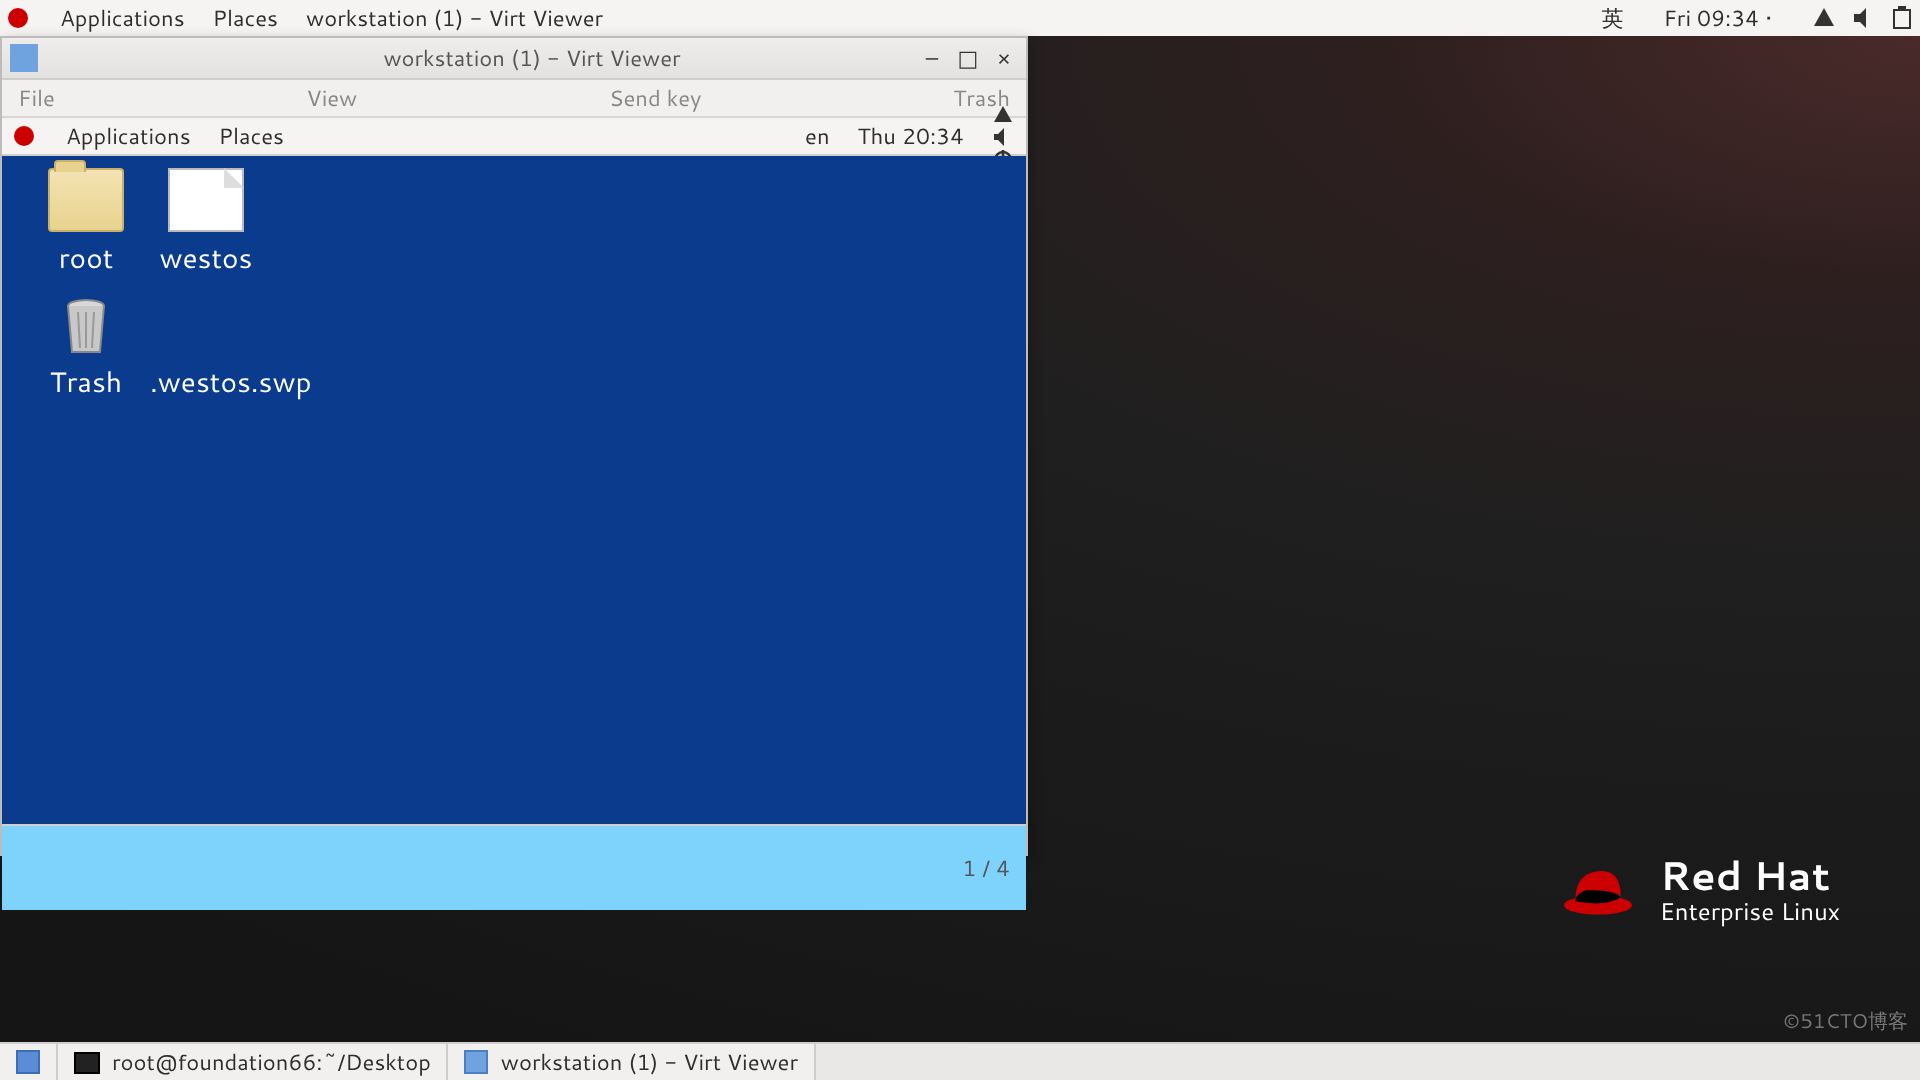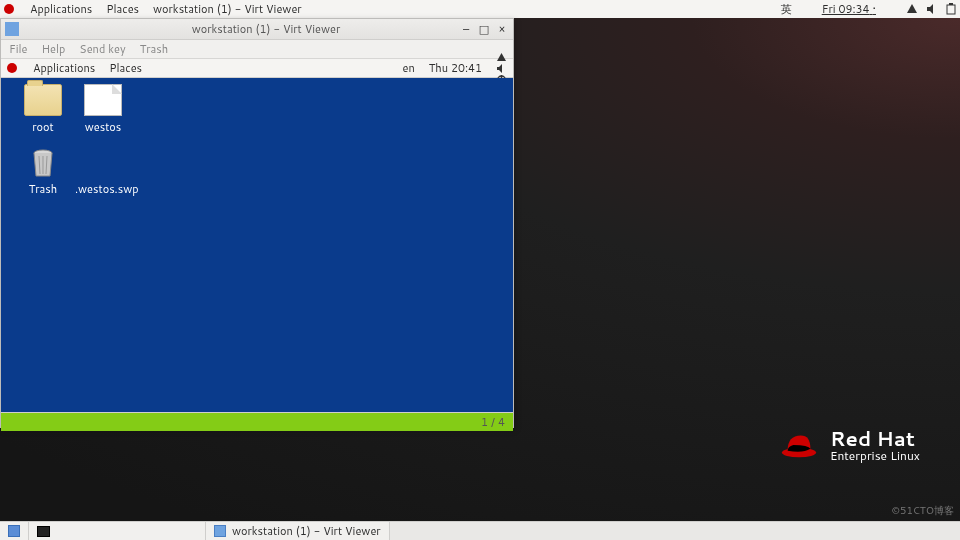--- a/index.html
+++ b/index.html
@@ -1,48 +1,48 @@
 <!DOCTYPE html>
 <html><head>
 <meta charset="utf-8">
 <style>
   html,body{margin:0;padding:0;width:960px;height:540px;overflow:hidden;font-family:"Cantarell","DejaVu Sans",sans-serif;font-size:11px;color:#2e2e2e;background:#2e2e2e;}
   
   .host-panel{position:absolute;top:0;left:0;right:0;height:18px;background:#f5f4f2;border-bottom:1px solid #d0cfcd;display:flex;align-items:center;padding:0 4px;gap:14px;}
   .host-panel .spacer{flex:1;}
   .host-panel .menu{cursor:default;}
   .host-panel .rh-dot{width:10px;height:10px;border-radius:50%;background:#cc0000;display:inline-block;margin-right:2px;vertical-align:middle;}
-  .host-panel .clock{margin:0 16px;text-decoration:underline;}
+  .host-panel .clock{margin:0 6px;}
   .host-panel .tray{display:flex;align-items:center;gap:8px;}
   .tray svg{display:block}
   
   .host-desktop{position:absolute;top:18px;left:0;right:0;bottom:18px;background:radial-gradient(ellipse 140% 120% at 100% 0%,#4a2a2a 0%,#2e1f1f 20%,#1f1f1f 45%,#151515 100%);}
   .rh-logo{position:absolute;right:40px;bottom:60px;display:flex;align-items:center;gap:12px;color:#fff;}
   .rh-logo .hat{width:38px;height:30px;}
   .rh-logo .txt{line-height:1.1;}
   .rh-logo .brand{font-size:20px;font-weight:700;}
   .rh-logo .sub{font-size:12px;font-weight:300;}
   .watermark{position:absolute;right:6px;bottom:4px;color:#777;font-size:10px;}
   
   .vv{position:absolute;top:0;left:0;width:512px;height:408px;background:#f1f0ee;border:1px solid #bdbcba;box-shadow:1px 2px 6px rgba(0,0,0,.25);}
   .vv-titlebar{height:20px;background:linear-gradient(#eeedeb,#e3e2e0);display:flex;align-items:center;border-bottom:1px solid #cfcecc;padding:0 4px;position:relative;}
   .vv-titlebar .title{flex:1;text-align:center;color:#555;font-size:11px;}
   .vv-titlebar .ico{width:14px;height:14px;margin-right:4px;}
   .win-btns{display:flex;gap:8px;position:absolute;right:6px;}
   .win-btns span{width:10px;height:10px;display:flex;align-items:center;justify-content:center;color:#333;border-radius:2px;}
-  .vv-menubar{height:18px;display:flex;align-items:center;gap:14px;padding:0 8px;color:#888;border-bottom:1px solid #d7d6d4;}
+  .vv-menubar{height:18px;display:flex;align-items:center;gap:14px;padding:0 8px;color:#888;border-bottom:1px solid #d7d6d4;justify-content:space-between;}
   .vv-menubar span{cursor:default;}
   
   .guest-panel{height:18px;background:#f5f4f2;border-bottom:1px solid #d0cfcd;display:flex;align-items:center;padding:0 6px;gap:14px;}
   .guest-panel .spacer{flex:1;}
   .guest-panel .rh-dot{width:10px;height:10px;border-radius:50%;background:#cc0000;margin-right:2px;}
   
   .guest-desk{position:relative;background:#0a3b8c;height:calc(100% - 20px - 18px - 18px - 18px);}
-  .guest-status{height:18px;background:#84cc16;border-top:1px solid #d0cfcd;display:flex;align-items:center;justify-content:flex-end;padding:0 8px;color:#555;}
-  .icon-item{position:absolute;width:56px;text-align:center;color:#fff;font-size:11px;}
+  .guest-status{height:18px;background:#7dd3fc;border-top:1px solid #d0cfcd;display:flex;align-items:center;justify-content:flex-end;padding:12px 8px;color:#555;}
+  .icon-item{position:absolute;width:56px;text-align:center;color:#fff;font-size:14px;}
   .icon-item .ibox{width:36px;height:30px;margin:0 auto 3px;display:flex;align-items:center;justify-content:center;}
   .folder{background:linear-gradient(#f3e3b3,#e8d28e);border:1px solid #c9b06b;border-radius:2px;position:relative;}
   .folder:before{content:"";position:absolute;top:-5px;left:2px;width:14px;height:5px;background:#e8d28e;border:1px solid #c9b06b;border-bottom:none;border-radius:2px 2px 0 0;}
   .doc{background:#fff;border:1px solid #bbb;position:relative;}
   .doc:before{content:"";position:absolute;right:-1px;top:-1px;border:5px solid transparent;border-left-color:#ddd;border-bottom-color:#ddd;}
   
   .taskbar{position:absolute;left:0;right:0;bottom:0;height:18px;background:#e9e8e6;border-top:1px solid #cfcecc;display:flex;align-items:stretch;}
   .task{display:flex;align-items:center;gap:6px;padding:0 8px;border-right:1px solid #cfcecc;background:#f1f0ee;}
   .task.box{min-width:160px;}
   .task .sq{width:10px;height:10px;background:#5b8dd6;border:1px solid #3a6fb8;}
@@ -82,32 +82,32 @@
         </svg>
       <span class="title">workstation (1) - Virt Viewer</span>
       <div class="win-btns">
         <span>–</span>
         <span>□</span>
         <span>×</span>
       </div>
     </div>
     <div class="vv-menubar">
       <span>File</span>
-      <span>Help</span>
+      <span>View</span>
       <span>Send key</span>
       <span>Trash</span>
     </div>
 
     <div class="guest-panel">
       <span class="rh-dot"></span>
       <span>Applications</span>
       <span>Places</span>
       <span class="spacer"></span>
       <span>en</span>
-      <span>Thu 20:41</span>
+      <span>Thu 20:34</span>
       <span class="tray">
         <svg width="11" height="11">
             <path d="M5.5 1 L1 9 H10 Z" fill="#333"></path>
           </svg>
         <svg width="11" height="11">
             <path d="M1 4h2l3-3v9l-3-3H1z" fill="#333"></path>
           </svg>
         <svg width="11" height="11">
             <circle cx="5.5" cy="6" r="4" fill="none" stroke="#333" stroke-width="1.3"></circle>
             <line x1="5.5" y1="1" x2="5.5" y2="6" stroke="#333" stroke-width="1.3"></line>
@@ -159,18 +159,19 @@
   </div>
   <div class="watermark">©51CTO博客</div>
 </div>
 
 <div class="taskbar">
   <div class="task">
     <span class="sq"></span>
   </div>
   <div class="task box">
     <span class="term"></span>
+    <span>root@foundation66:~/Desktop</span>
   </div>
   <div class="task box">
     <span class="sq" style="background:#6fa3e0;border-color:#4a7fc4"></span>
     <span>workstation (1) - Virt Viewer</span>
   </div>
 </div>
 
 </body></html>

